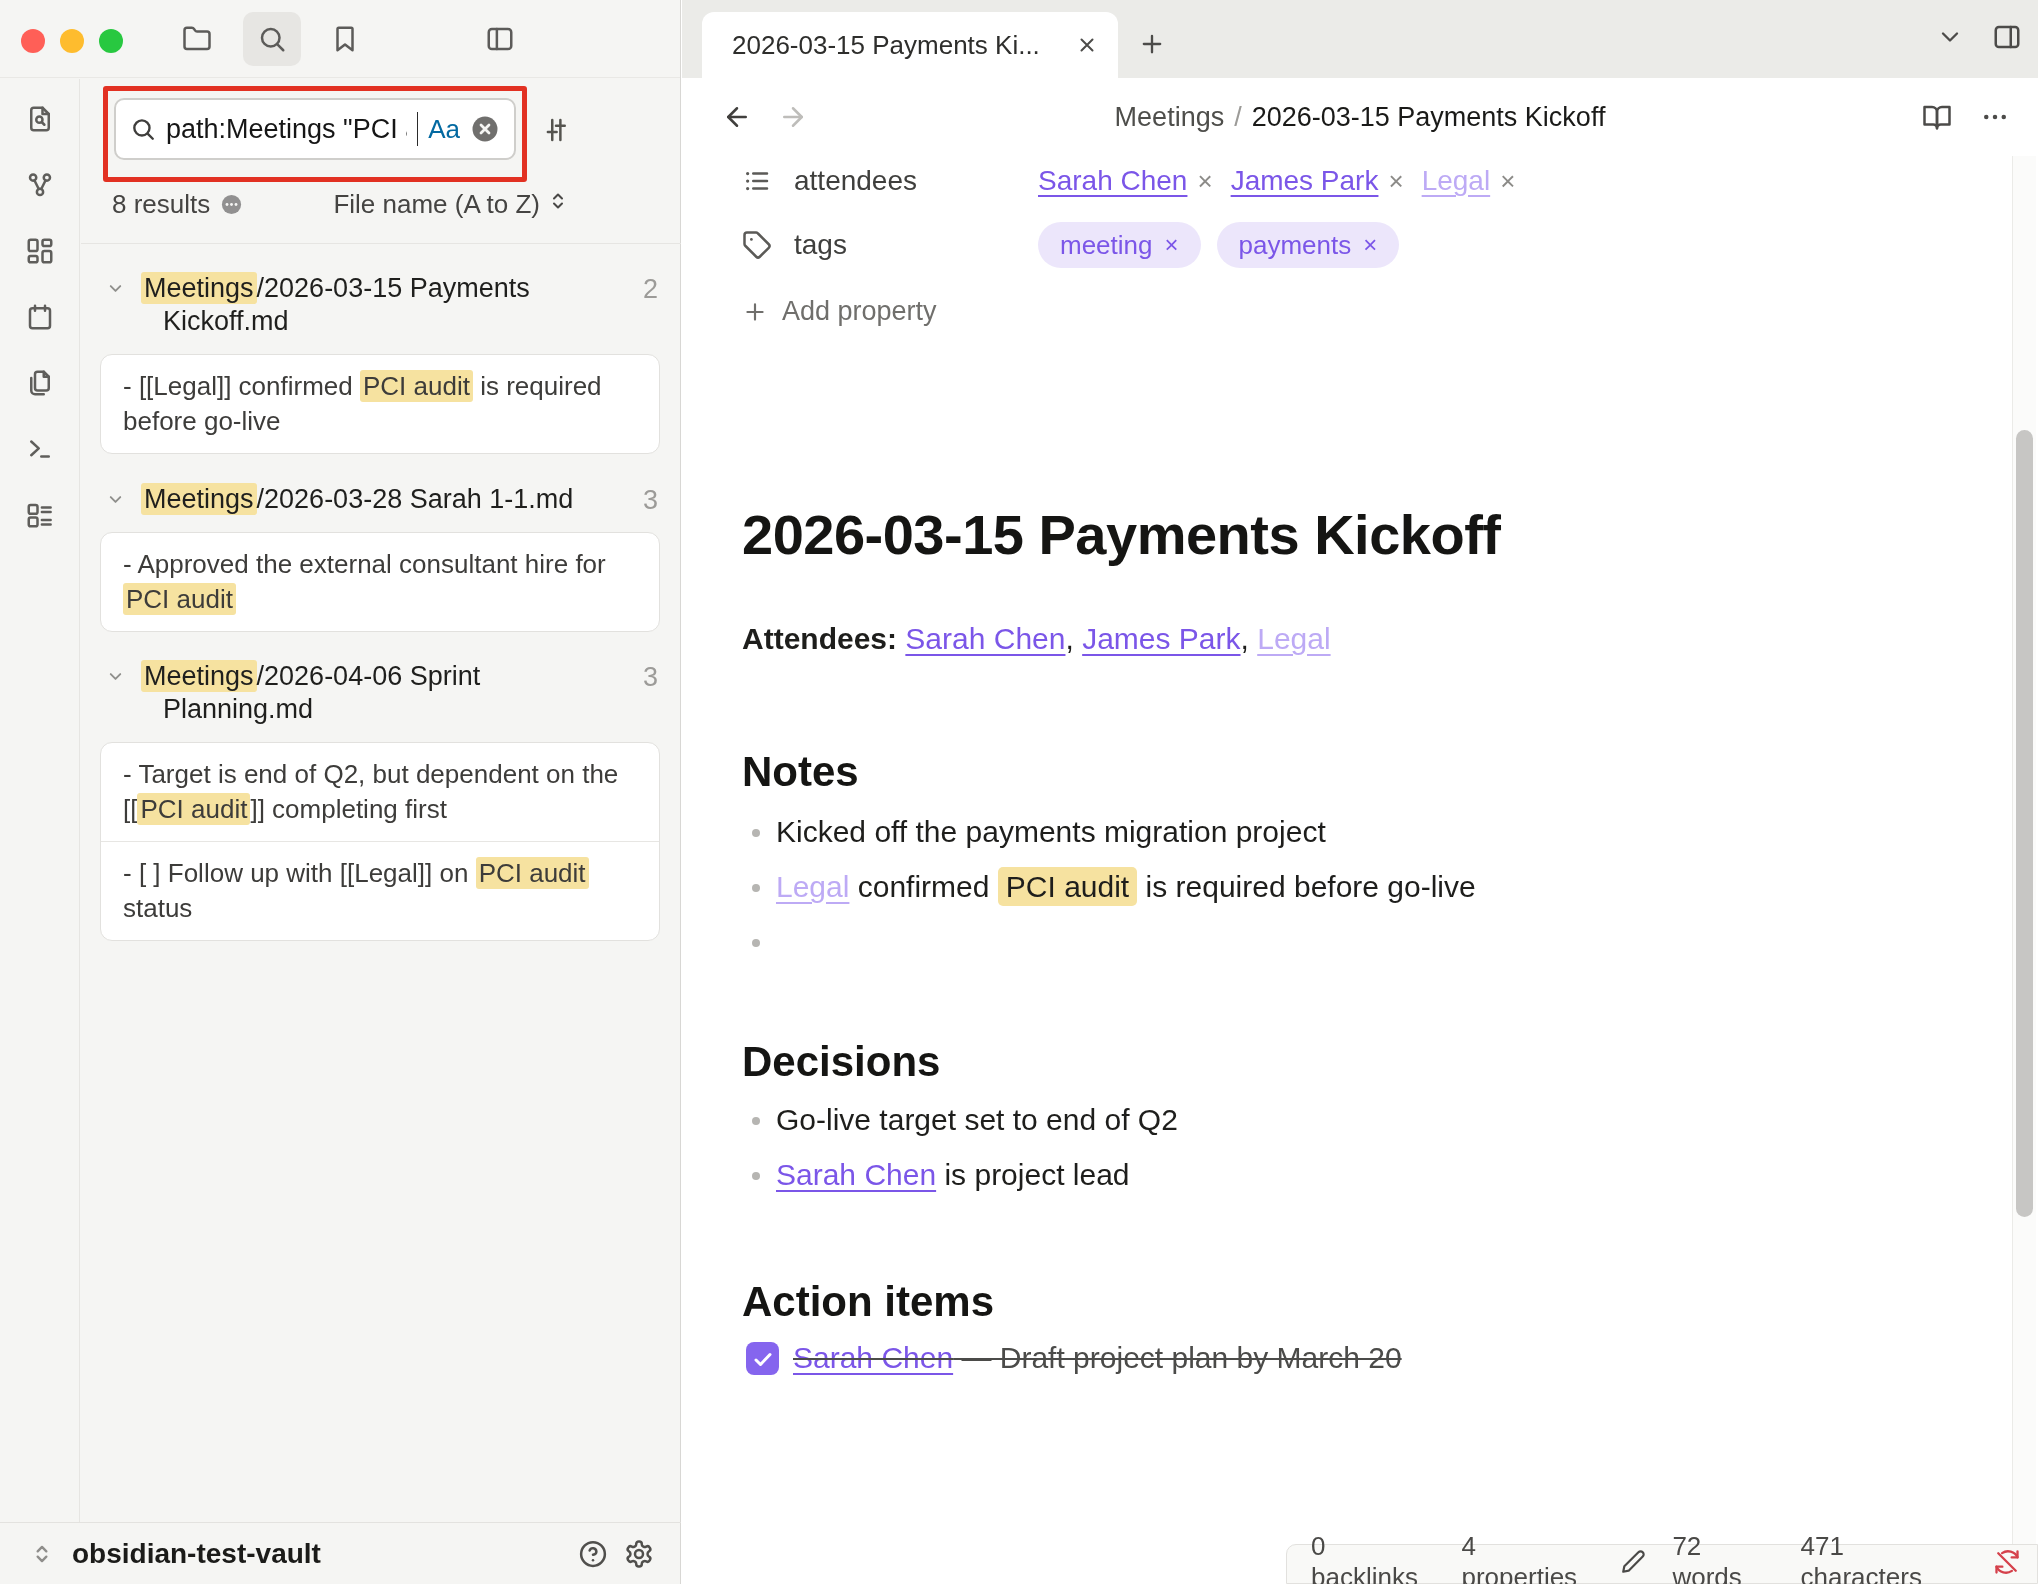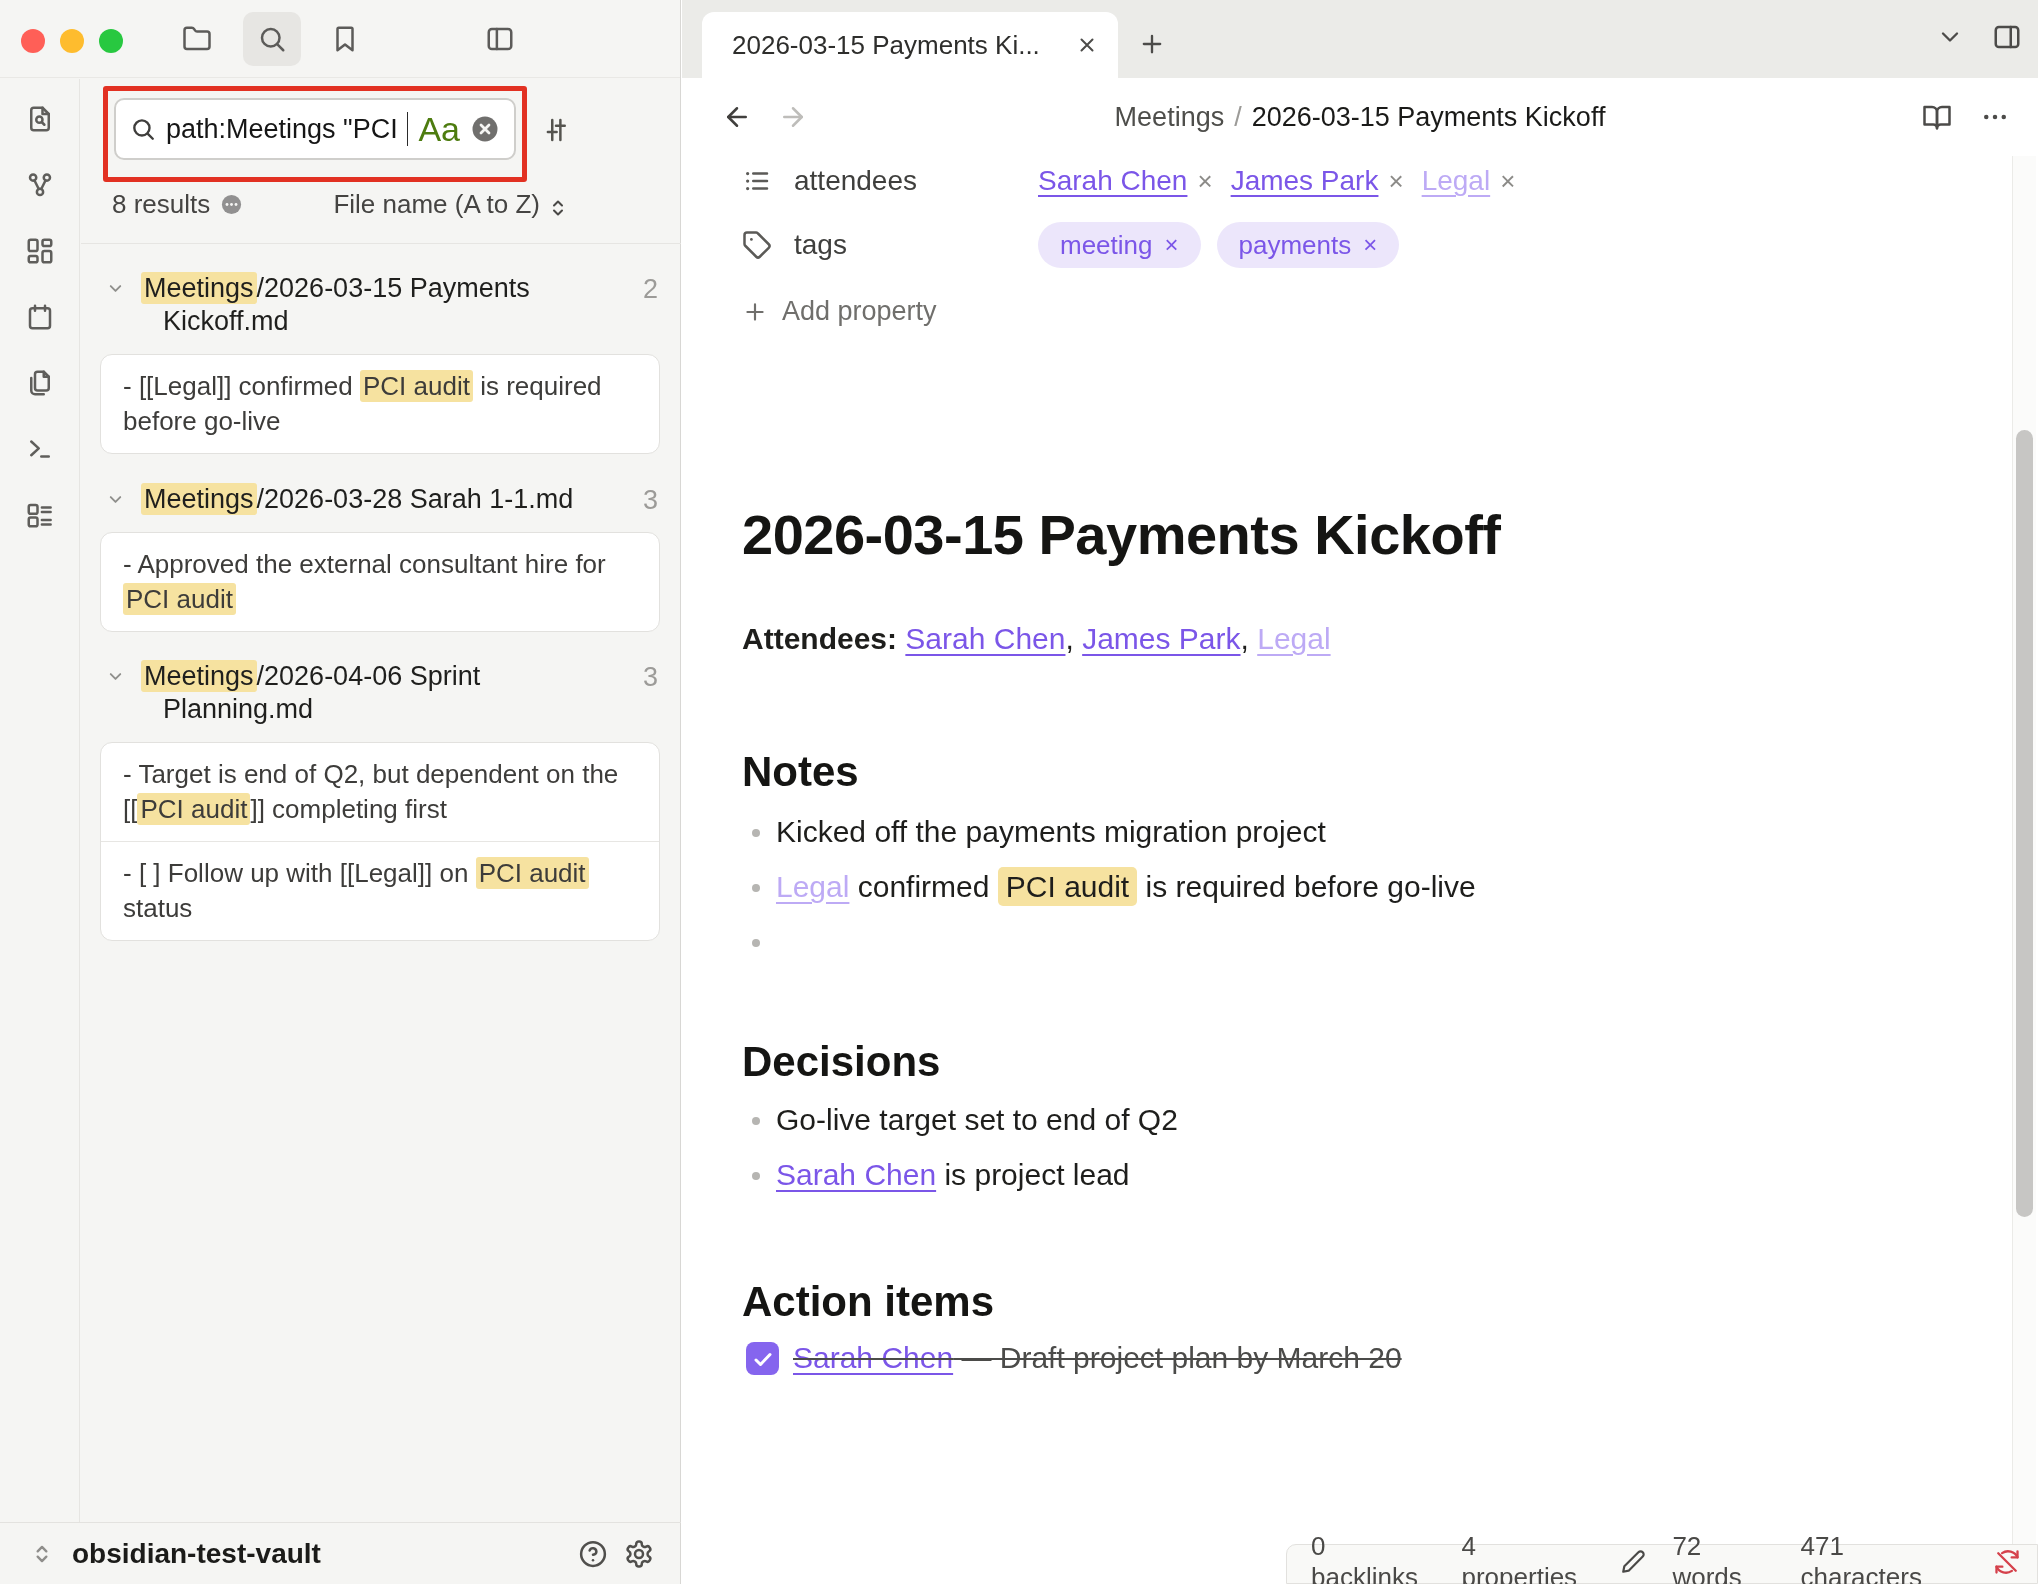--- a/index.html
+++ b/index.html
@@ -18,26 +18,26 @@
   .tl.green{background:var(--traffic_green,#28c840)}
   .tb-btn{position:absolute;top:12px;width:58px;height:54px;border-radius:10px;display:flex;align-items:center;justify-content:center}
   .tb-btn.active{background:#e7e6e3}
   .ribbon{position:absolute;left:0;top:79px;width:80px;height:1443px;border-right:1px solid #e6e5e2;display:flex;flex-direction:column;align-items:center;padding-top:24px;gap:34px}
   .ribbon .rb{width:32px;height:32px;display:flex;align-items:center;justify-content:center;color:#5f5e5b}
 
   .annotation{position:absolute;left:103px;top:86px;width:424px;height:96px;border:5px solid var(--annotation_red,#e23122);border-radius:3px;pointer-events:none;z-index:5}
   .search-input{position:absolute;left:114px;top:98px;width:402px;height:62px;background:#fff;border:2px solid #cfcecb;border-radius:10px;display:flex;align-items:center;padding:0 14px;gap:10px}
   .search-input .query{font-size:27px;color:#161616;white-space:pre;flex:0 1 auto;overflow:hidden}
   .caret{width:2px;height:34px;background:#2b2b2b}
-  .aa{font-size:34px;color:#4d7c0f;margin-left:auto}
+  .aa{font-size:26px;color:#0369a1;margin-left:auto}
   .sliders-btn{position:absolute;left:538px;top:112px;width:36px;height:36px;display:flex;align-items:center;justify-content:center;color:#55544f}
 
   .results-bar{position:absolute;left:112px;top:188px;width:458px;height:32px;display:flex;align-items:center;font-size:26px;color:#454442}
   .results-bar .count-wrap{display:flex;align-items:center;gap:10px}
-  .results-bar .sort-wrap{margin-left:auto;display:flex;align-items:flex-end;gap:6px}
+  .results-bar .sort-wrap{margin-left:auto;display:flex;align-items:flex-start;gap:6px}
   .panel-divider{position:absolute;left:81px;top:243px;width:600px;height:1px;background:#e6e5e2}
 
   .results{position:absolute;left:100px;top:258px;width:560px}
   .group-h{position:relative;padding:0 36px 0 41px;font-size:27px;line-height:33px;font-weight:500;color:#1f1f1d}
   .group-h .gtitle{display:block;padding-left:22px;text-indent:-22px}
   .gchev{position:absolute;left:6px;top:7px;color:#8f8f8c}
   .gcount{position:absolute;right:2px;top:1px;font-weight:400;color:#9c9b98}
   .cards{margin-top:16px;background:#fff;border:1px solid #e2e1de;border-radius:12px;overflow:hidden}
   .card{padding:14px 22px;font-size:26px;line-height:35px;color:#3d3c3a}
   .card + .card{border-top:1px solid #e7e6e3}

